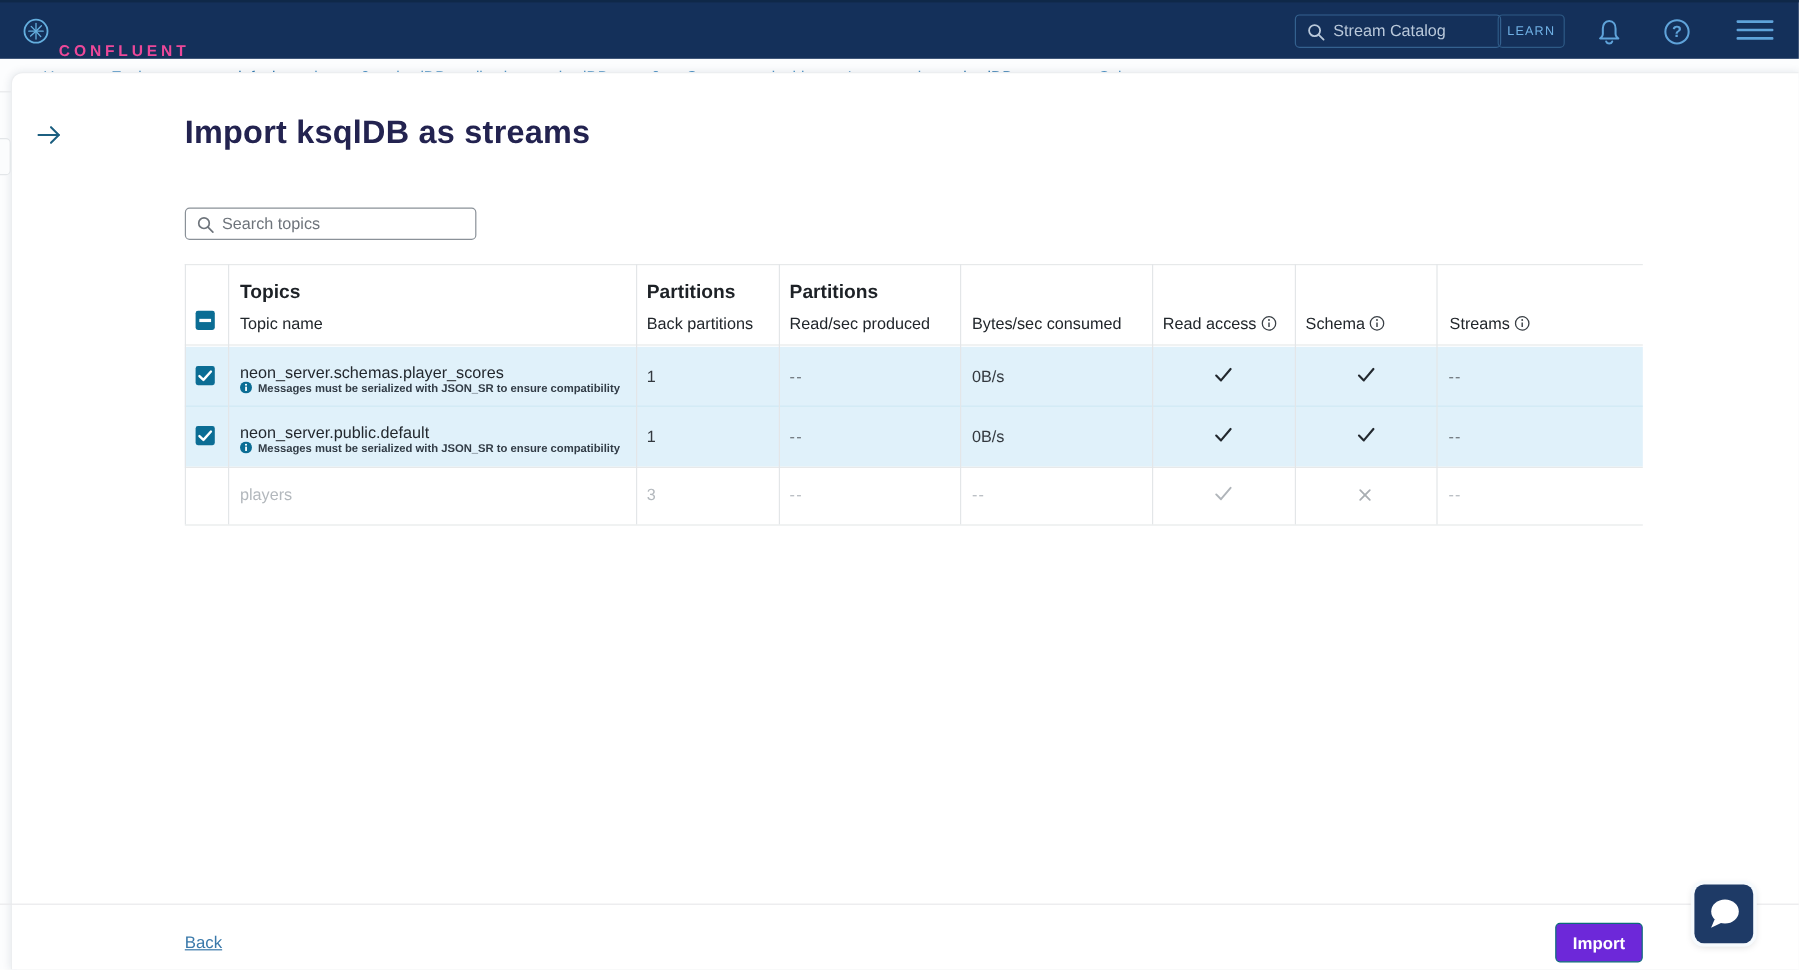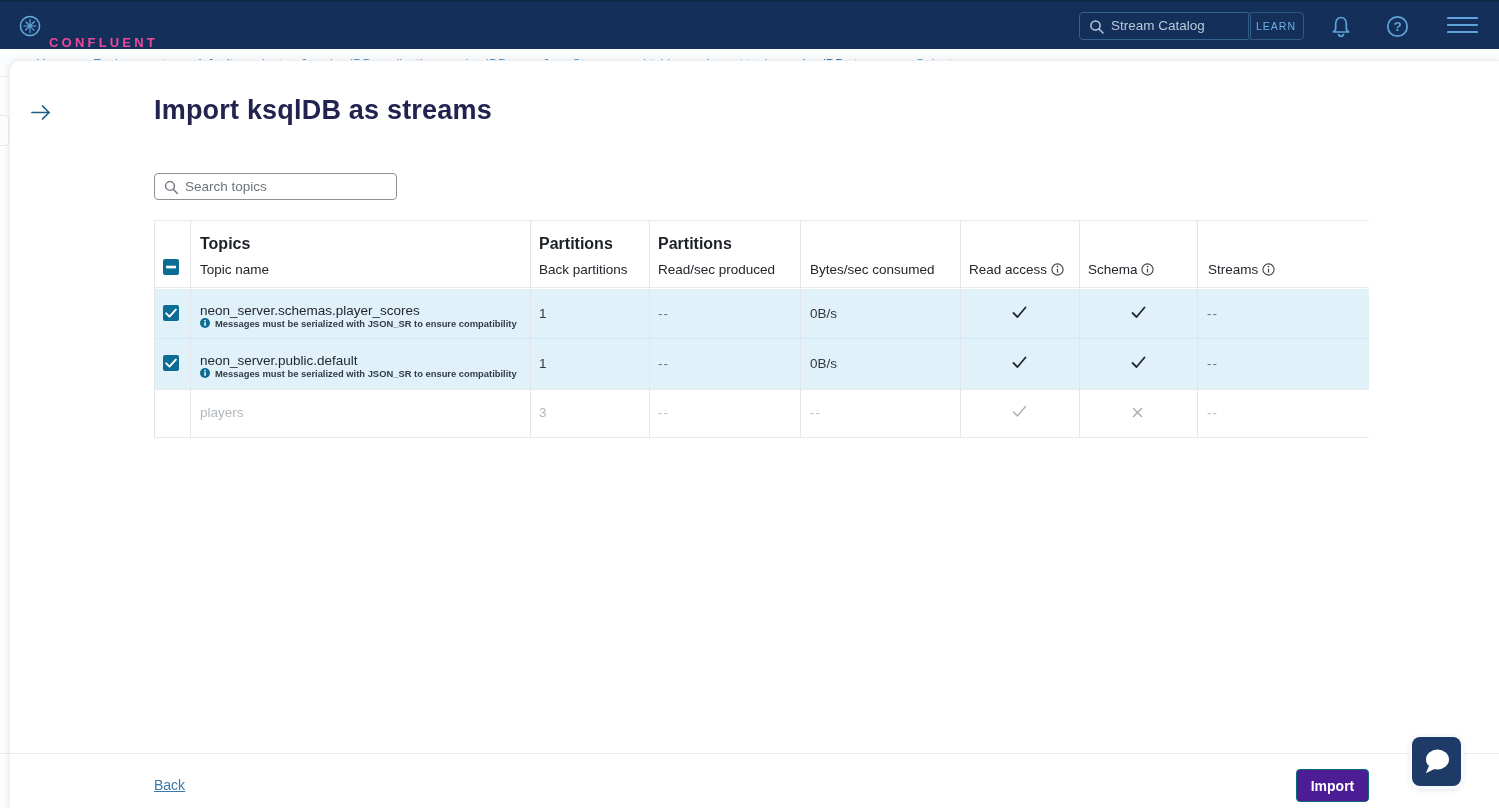--- a/index.html
+++ b/index.html
@@ -62,21 +62,21 @@
 
   .cell { position:absolute; font-size:13.5px; color:#33393f; }
   .dash { color:#6f767d; letter-spacing:1px; }
   .gray { color:#b3b8bd; }
   .graydash { color:#b8bdc2; letter-spacing:1px; }
 
   
   #footline { position:absolute; left:0; top:753px; width:1499px; height:1px; background:#e9e9eb; }
   #back { position:absolute; left:154px; top:777px; font-size:14px; color:#3a79aa;
     text-decoration:underline; }
-  #import { position:absolute; left:1296px; top:769px; width:73px; height:33px; background:#4c1d95; border:1px solid #0a6b78;
+  #import { position:absolute; left:1296px; top:769px; width:73px; height:33px; background:#6d28d9; border:1px solid #0a6b78;
     border-radius:4px; color:#fff; font-size:14px; font-weight:700; text-align:center;
     line-height:32px; }
   #chat { position:absolute; left:1412px; top:737px; width:49px; height:49px; background:#1e3a66;
     border-radius:8px; box-shadow:0 0 0 3px rgba(246,250,253,0.97), 0 2px 7px rgba(0,0,0,0.18); }
 </style>
 </head>
 <body>
 
 <div id="behind"></div>
 <div id="crumbs">Home &nbsp;&gt;&nbsp; Environments &nbsp;&gt;&nbsp; <b>default</b> &nbsp;&gt;&nbsp; cluster_0 &nbsp;&gt;&nbsp; ksqlDB applications &nbsp;&gt;&nbsp; ksqlDB_app_0 &nbsp;&gt;&nbsp; Streams and tables &nbsp;&gt;&nbsp; Import topics &nbsp;&gt;&nbsp; <b>ksqlDB streams</b> &nbsp;&gt;&nbsp; Select</div>

